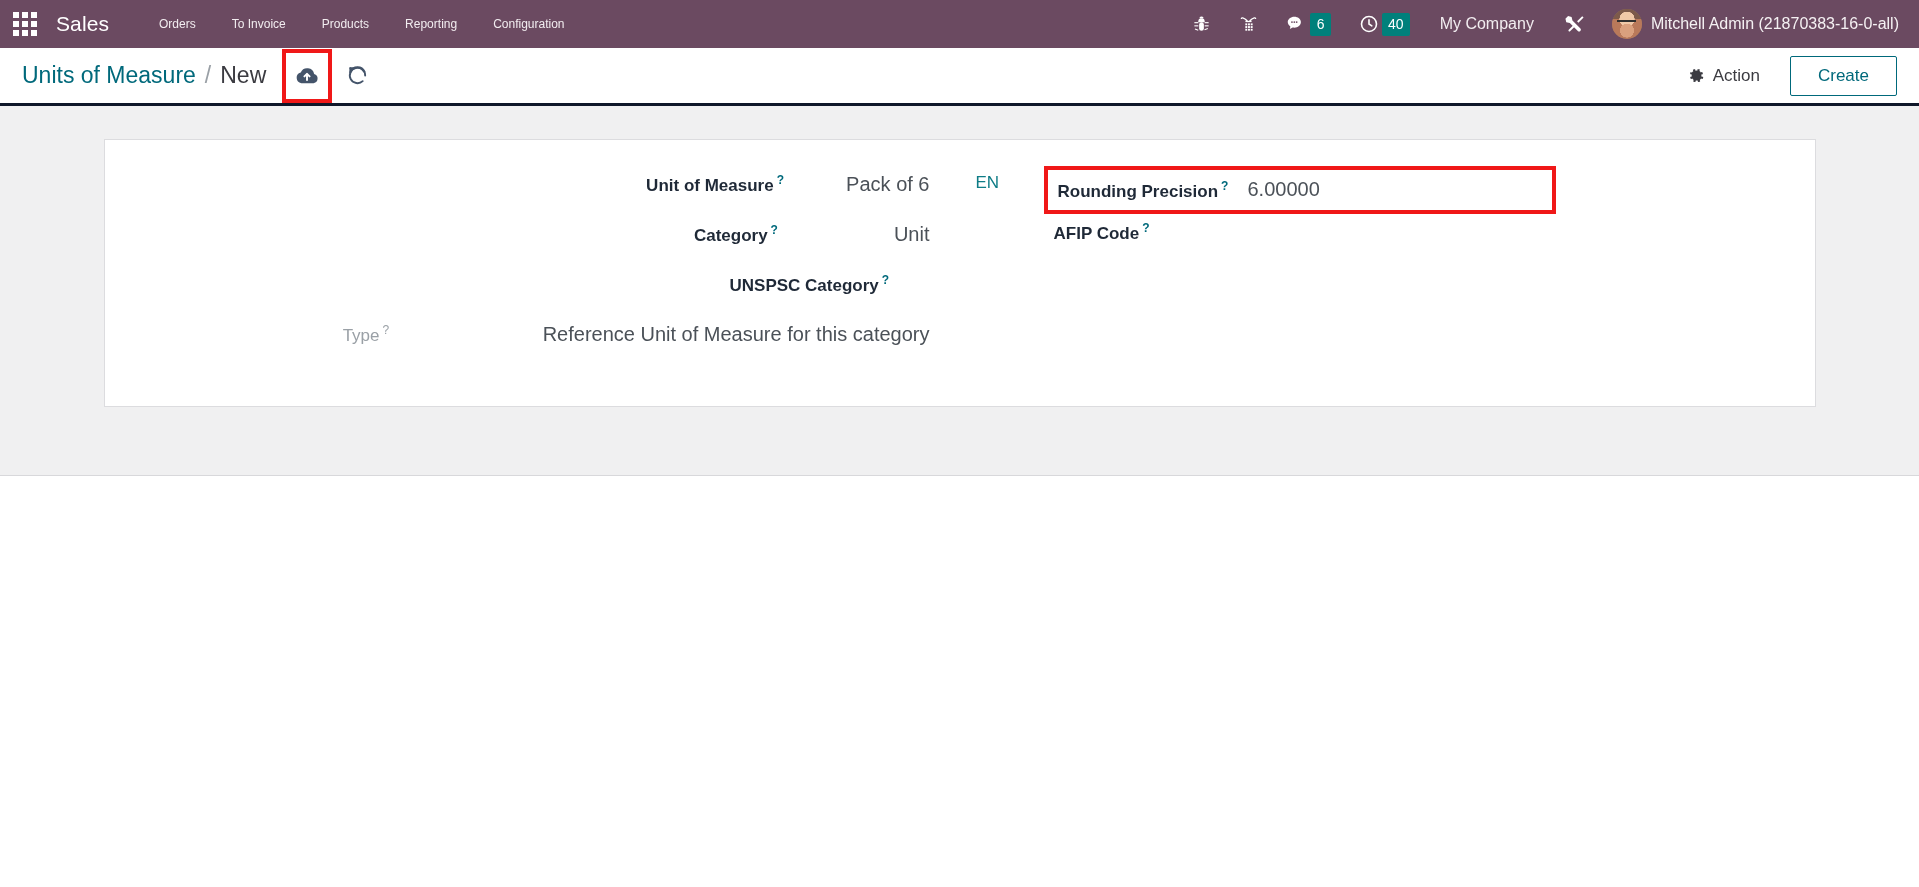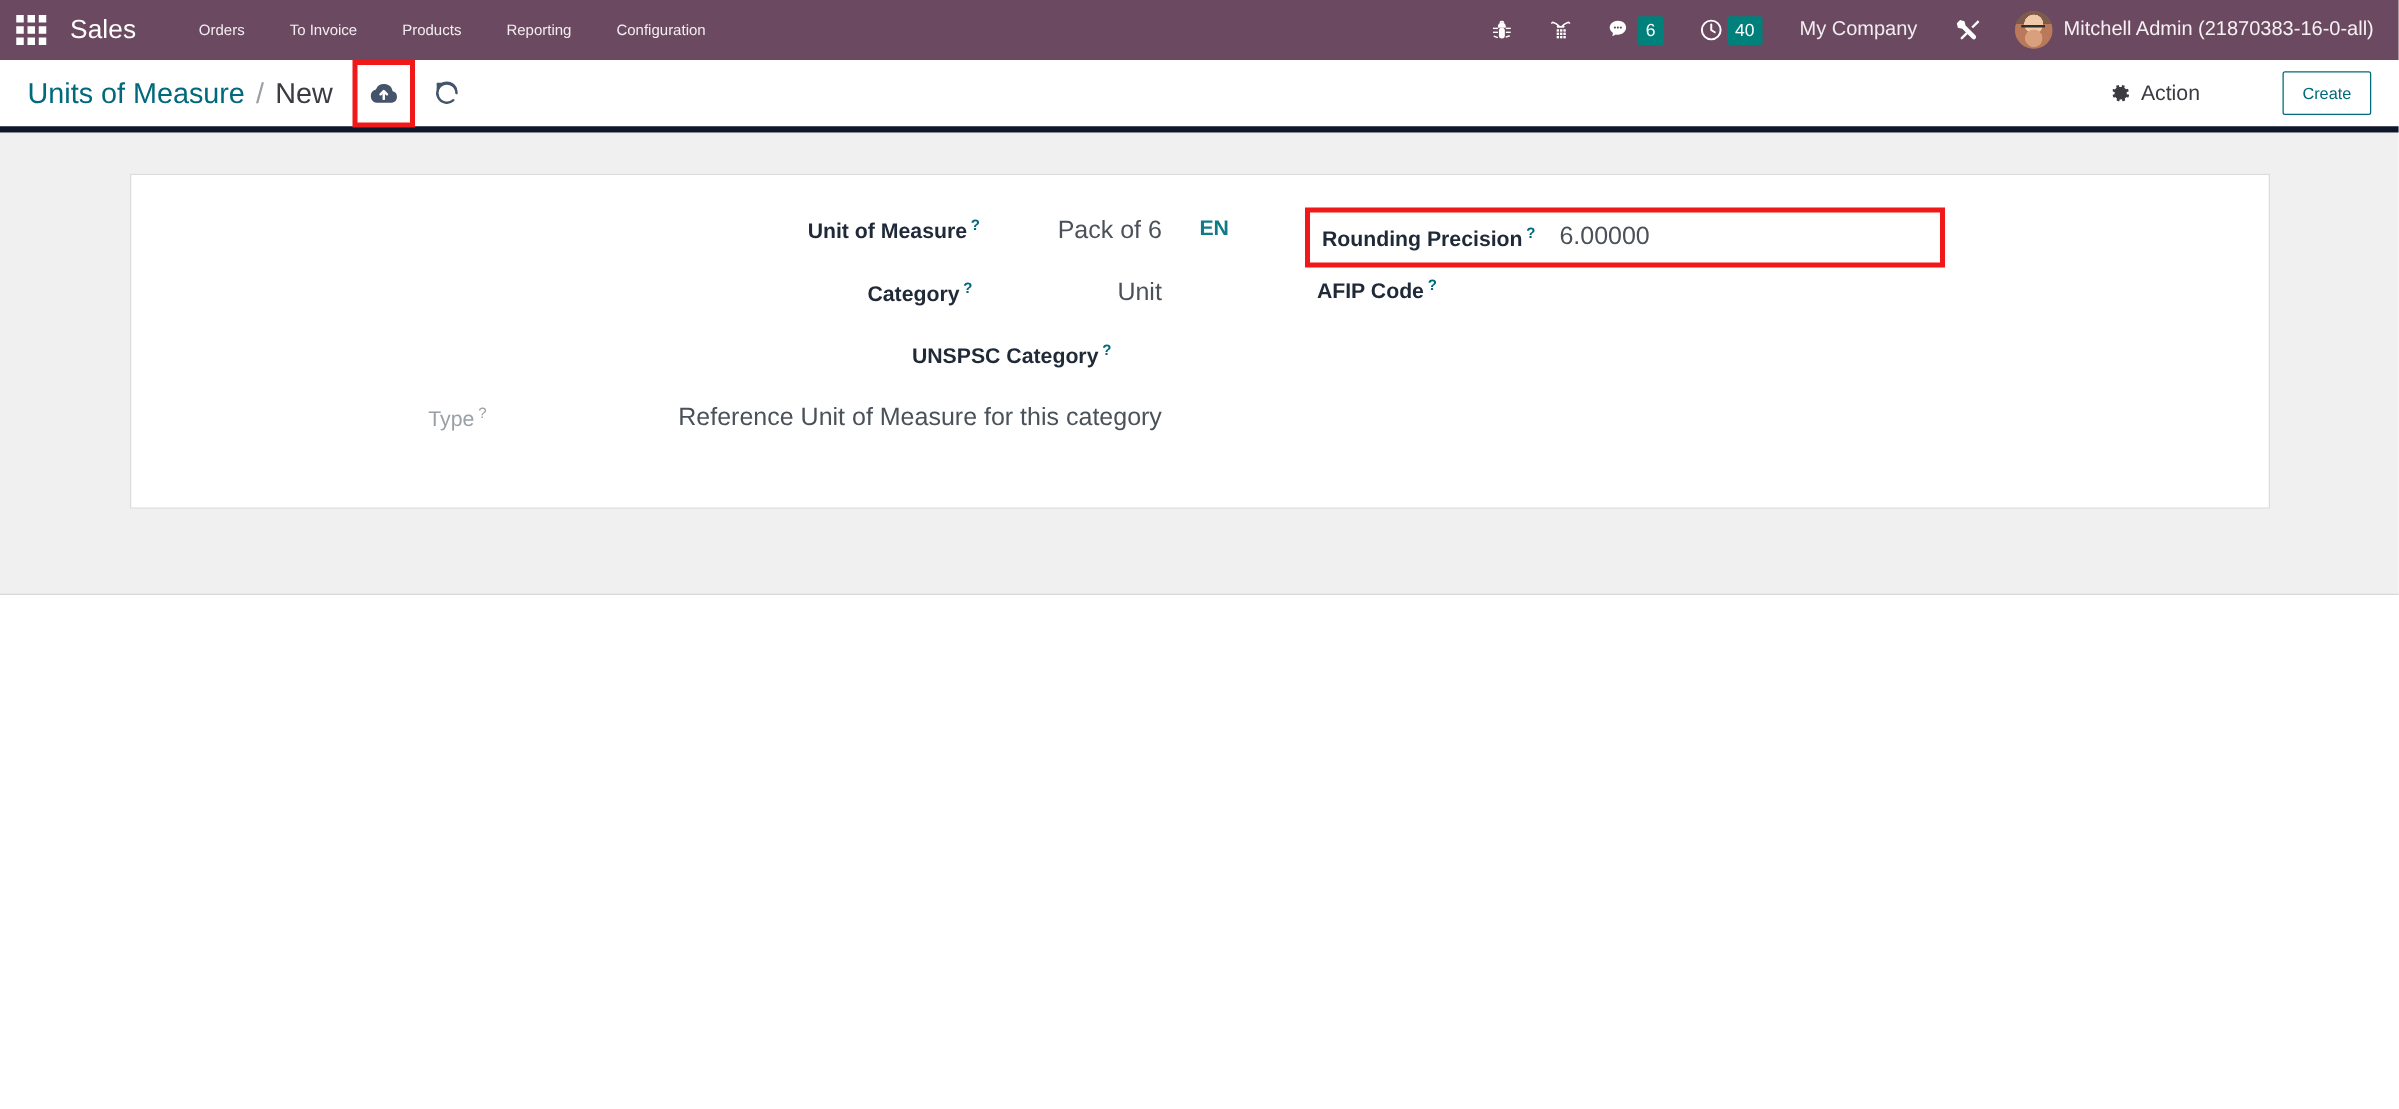--- a/index.html
+++ b/index.html
@@ -122,21 +122,21 @@
   }
   .user-label { font-size: 16px; color: #f5f1f3; }
 
   
   .control-panel {
     height: 58px;
     background: #ffffff;
     display: flex;
     align-items: center;
     padding: 0 22px 0 22px;
-    border-bottom: 5px solid #0f172a;
+    border-bottom: 3px solid #0f172a;
     position: relative;
   }
   .breadcrumb {
     display: flex;
     align-items: center;
     font-size: 23px;
     gap: 0;
   }
   .bc-link {
     color: #00697B;
@@ -186,26 +186,25 @@
     background: none;
     border: none;
     cursor: pointer;
     font-family: inherit;
     padding: 6px 4px;
   }
   .create-btn {
     border: 1px solid #00697B;
     color: #00697B;
     background: #ffffff;
-    font-size: 13px;
-    padding: 9px 15px;
+    font-size: 17px;
+    padding: 9px 27px;
     cursor: pointer;
     font-family: inherit;
     border-radius: 2px;
-    margin-left: 36px;
   }
 
   
   .content-area {
     background: #F0F0F1;
     padding: 33px 0 18px 0;
     height: 370px;
     border-bottom: 1px solid #d8d8db;
   }
   .sheet {
@@ -255,26 +254,26 @@
     font-size: 20px;
     color: #4b5158;
     padding-top: 4px;
     min-height: 24px;
   }
 
   
   .right-inner { padding-left: 94px; position: relative; }
   .lang-badge {
     position: absolute;
-    left: 0px;
+    left: 16px;
     top: 7px;
     color: #0E7C86;
     font-size: 17px;
     cursor: pointer;
-    font-weight: 700;
+    font-weight: 400;
   }
   .toggle {
     width: 44px; height: 22px;
     background: #017E84;
     border-radius: 11px;
     position: relative;
     cursor: pointer;
     margin-top: 5px;
     flex: none;
   }

